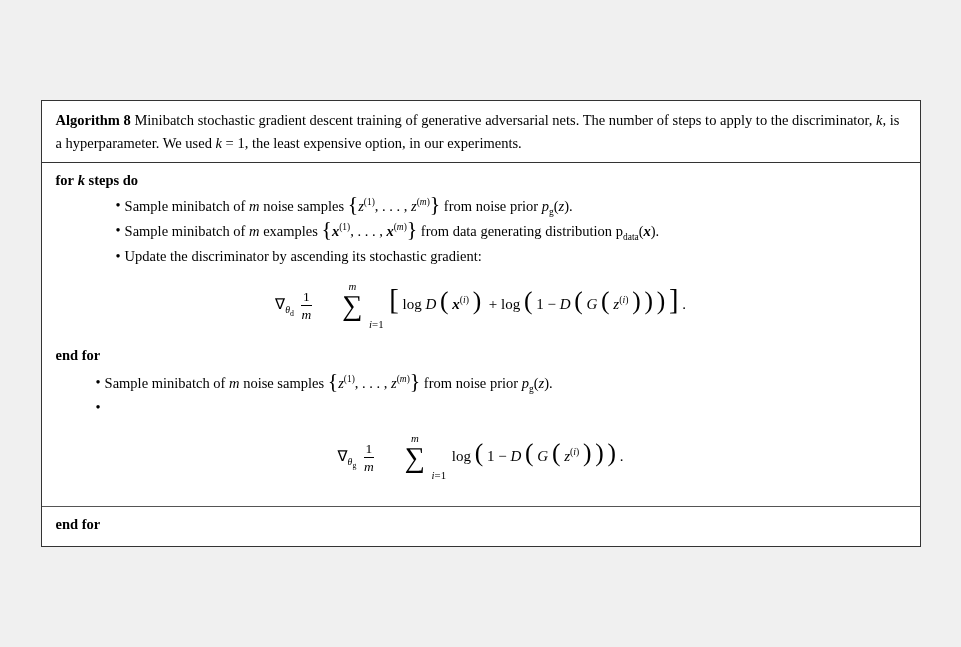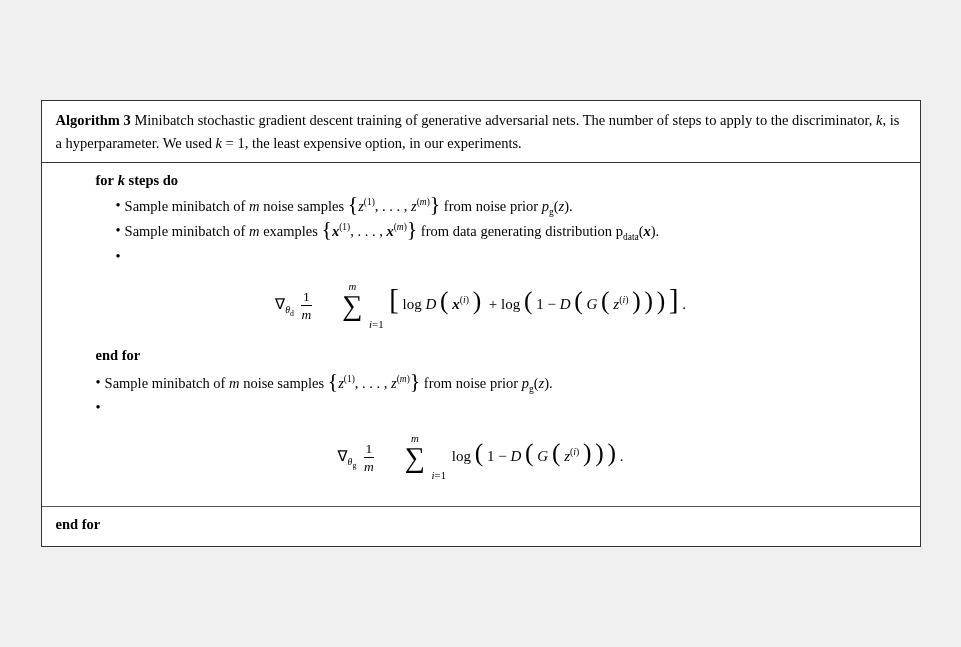--- a/index.html
+++ b/index.html
@@ -34,21 +34,20 @@
     .algo-footer {
       padding: 6px 14px 10px 14px;
       border-top: 1px solid #555;
       font-size: 14.5px;
       line-height: 1.55;
     }
     .indent1 {
       margin-left: 20px;
     }
     .indent2 {
-      margin-left: 40px;
     }
     .bold-line {
       font-weight: bold;
     }
     .bullet-line {
       display: flex;
       align-items: flex-start;
       margin: 2px 0;
     }
     .bullet-line .bullet {
@@ -132,21 +131,21 @@
       vertical-align: sub;
       line-height: 0;
     }
   </style>
 </head>
 <body>
 
 <div class="algorithm-box">
 
   <div class="algo-header">
-    <span class="algo-title">Algorithm 3</span>
+    <span class="algo-title">Algorithm 8</span>
     <span>
       Minibatch stochastic gradient descent training of generative adversarial nets. The number of
       steps to apply to the discriminator, <span class="mathit">k</span>, is a hyperparameter. We used <span class="mathit">k</span> = 1, the least expensive option, in our
       experiments.
     </span>
   </div>
 
   <div class="algo-body">
 
 
@@ -168,20 +167,23 @@
       <span>
         Sample minibatch of <span class="mathit">m</span> examples
         <span class="big-curly">{</span><span class="mathbf">x</span><sup class="script">(1)</sup>,&nbsp;.&nbsp;.&nbsp;.&nbsp;,&nbsp;<span class="mathbf">x</span><sup class="script">(<span class="mathit">m</span>)</sup><span class="big-curly">}</span>
         from data generating distribution
         <span class="mathit" style="font-style:normal;">p</span><sub class="script" style="font-style:normal; font-size:0.65em;">data</sub>(<span class="mathbf">x</span>).
       </span>
     </div>
 
     <div class="bullet-line" style="margin-left:60px;">
       <span class="bullet">•</span>
+      <span>
+        Update the discriminator by ascending its stochastic gradient:
+      </span>
     </div>
 
     <div class="math-display">
       <span class="math-inner">
         
         ∇<sub class="script"><span class="mathit" style="font-size:1em;">θ</span><sub style="font-size:0.8em; font-style:normal;">d</sub></sub>
         
         <span class="frac">
           <span class="num">1</span>
           <span class="den"><span class="mathit">m</span></span>

